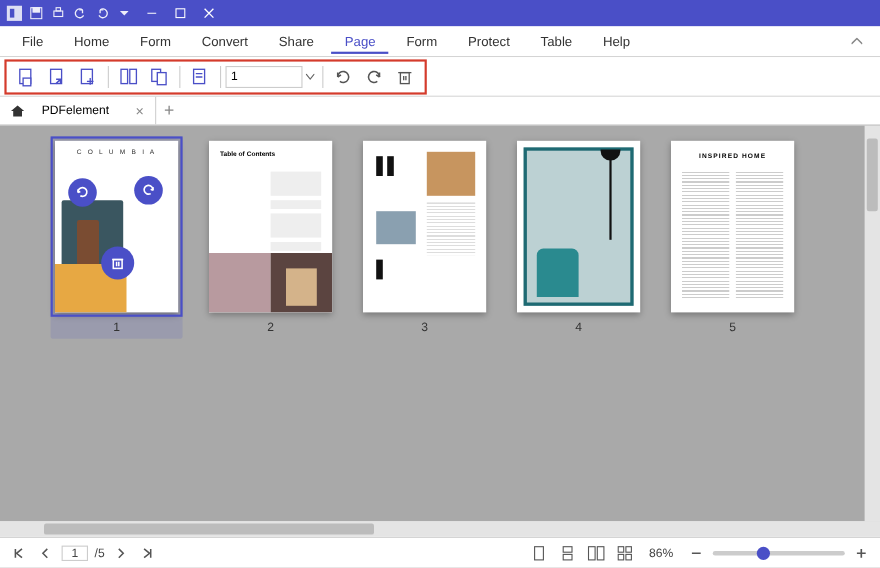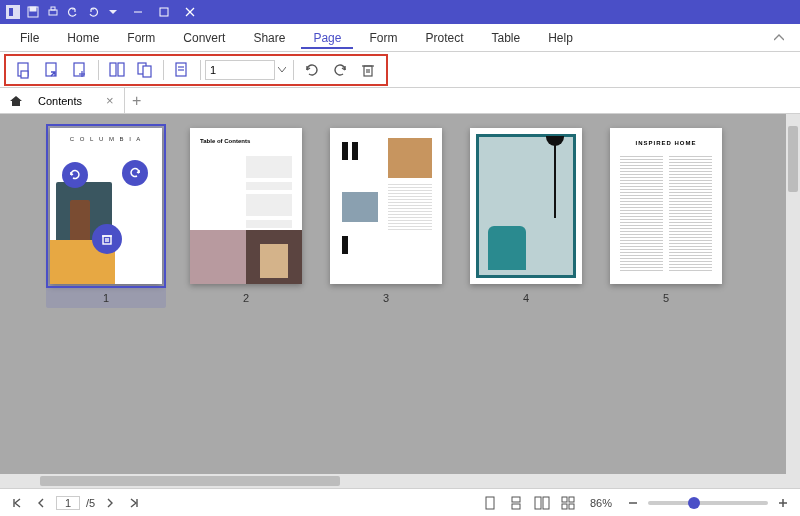--- a/index.html
+++ b/index.html
@@ -240,21 +240,21 @@
   </div>
 </div>
 
 <div class="tabbar">
   <span class="home-icon">
       <svg width="14" height="14" viewBox="0 0 14 14" fill="#333">
         <path d="M7 2 L13 7 L11 7 L11 12 L3 12 L3 7 L1 7 Z"></path>
       </svg>
     </span>
   <div class="doctab">
-    <span>Contents</span>
+    <span>PDFelement</span>
     <span class="closex">×</span>
   </div>
   <span class="addtab">+</span>
 </div>
 
 <div class="workspace">
   <div class="thumb-area">
 
     <div class="thumb-wrap selected">
       <div class="thumb">

